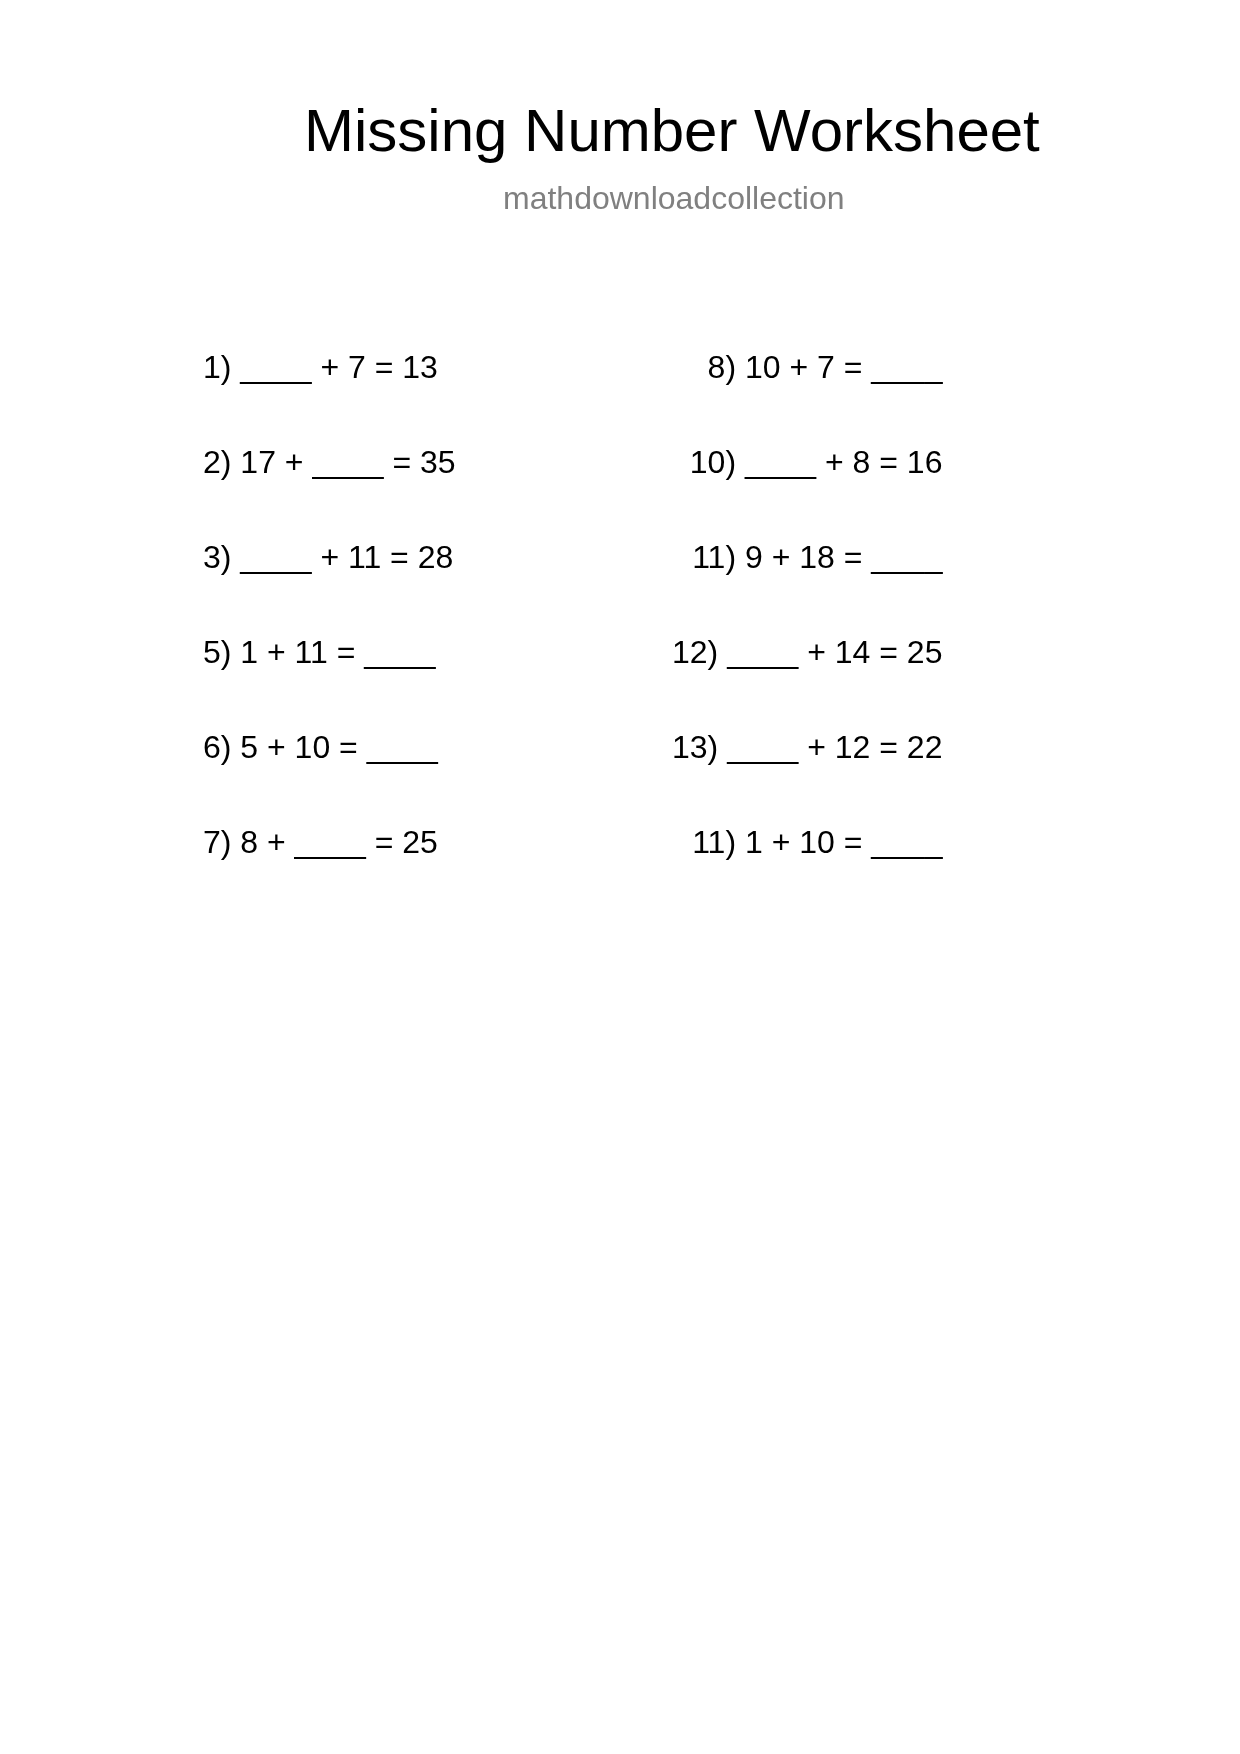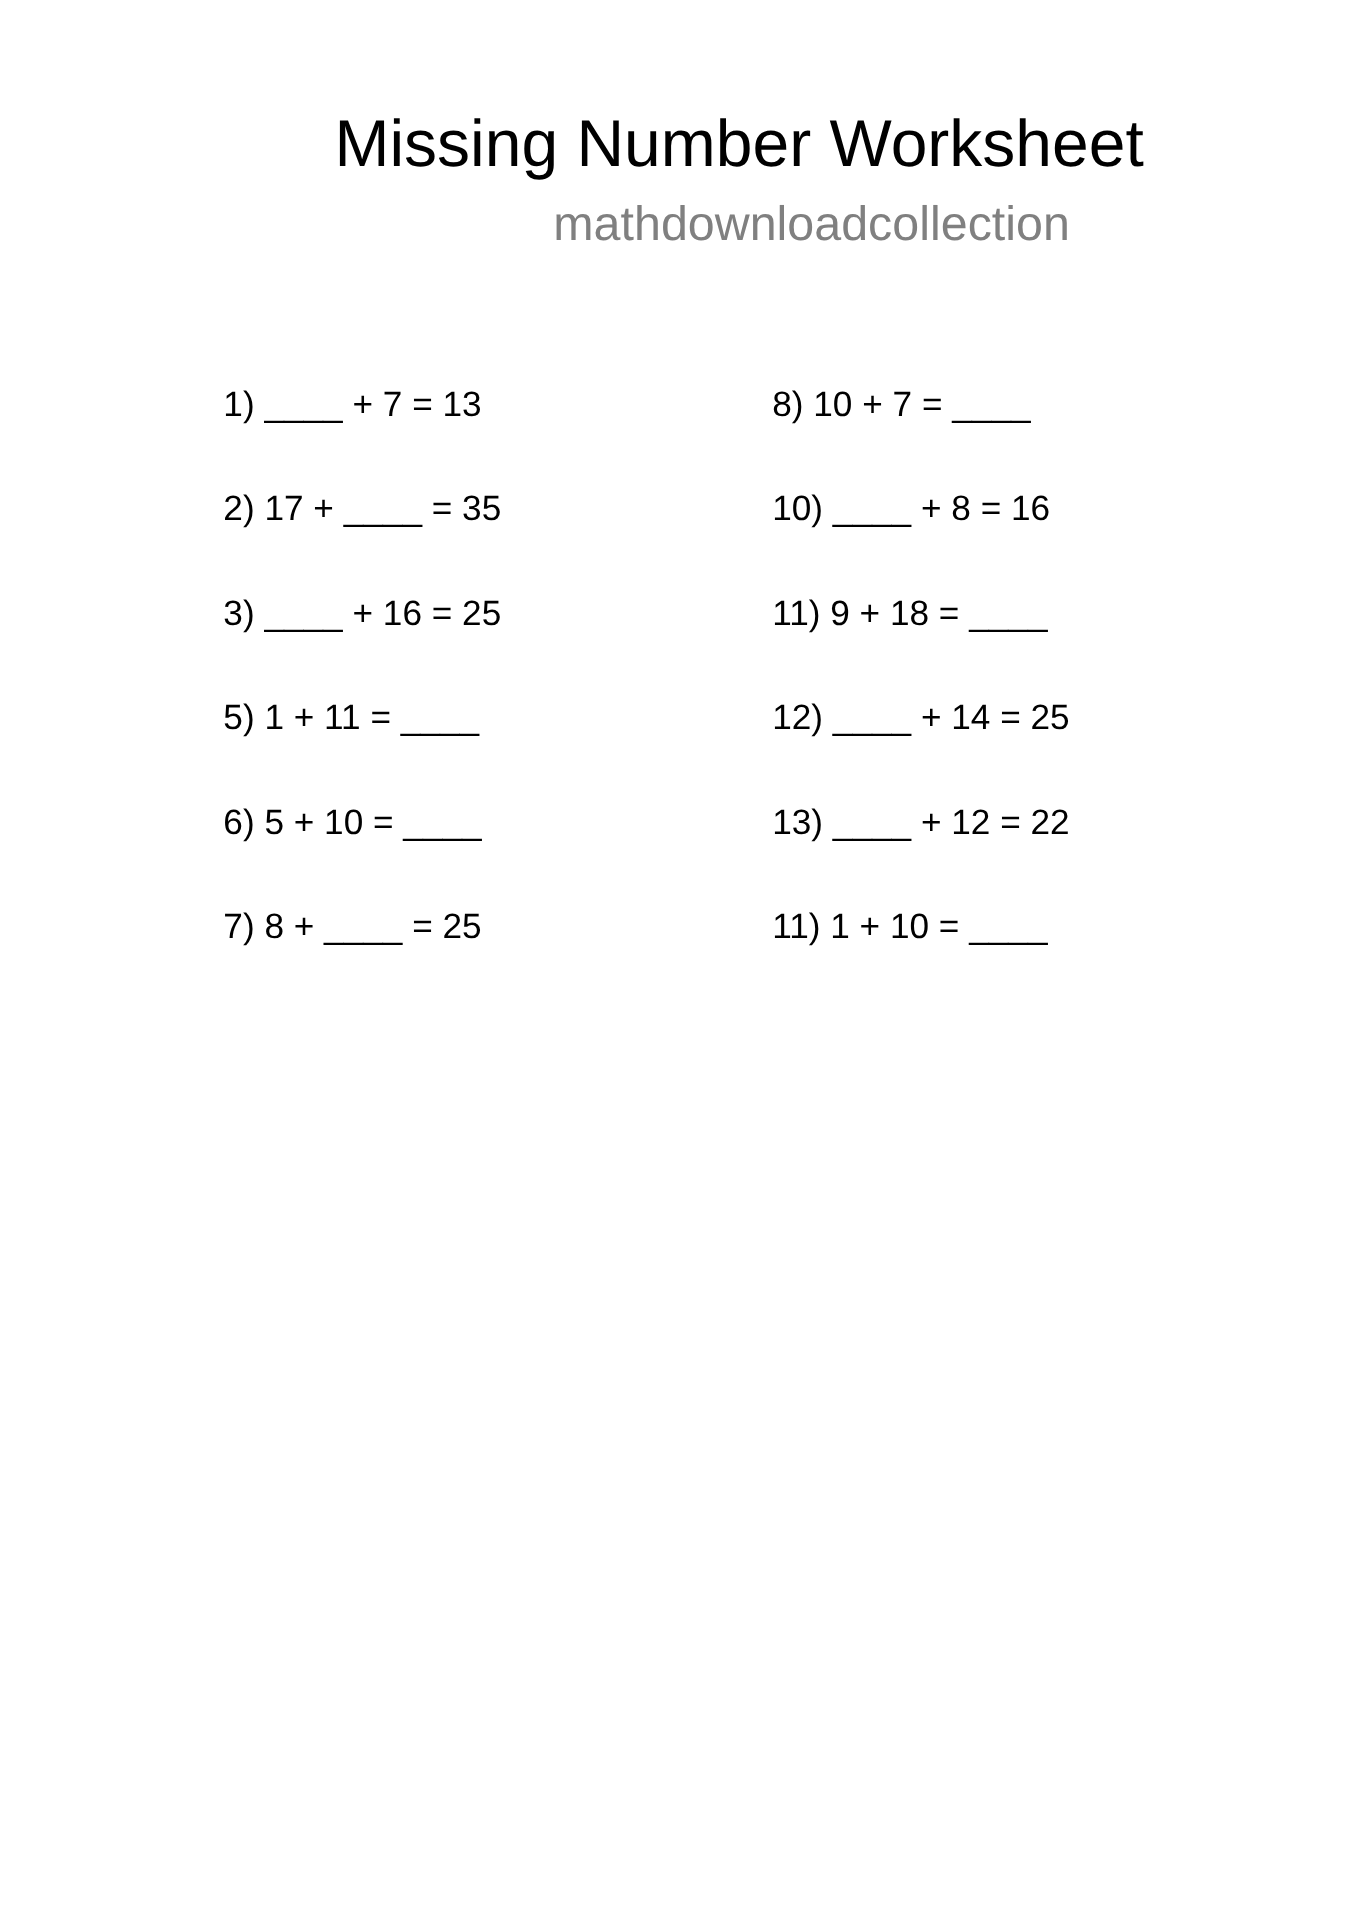--- a/index.html
+++ b/index.html
@@ -22,48 +22,48 @@
       font-size: 60px;
       line-height: 1;
       white-space: nowrap;
       margin: 0;
       font-weight: normal;
     }
     .subtitle {
       position: absolute;
       left: 503px;
       top: 182px;
-      font-size: 44px;
+      font-size: 32px;
       line-height: 1;
       white-space: nowrap;
       color: #808080;
     }
     .col {
       position: absolute;
       top: 351px;
     }
     .col-left { left: 203px; }
-    .col-right { left: 702px; }
+    .col-right { left: 672px; text-align: right; }
     .problem {
       height: 95px;
       font-size: 32px;
       line-height: 1;
       white-space: nowrap;
     }
   </style>
 </head>
 <body>
 
 <h1 class="title">Missing Number Worksheet</h1>
 <div class="subtitle">mathdownloadcollection</div>
 
 <div class="col col-left">
   <div class="problem">1) ____ + 7 = 13</div>
   <div class="problem">2) 17 + ____ = 35</div>
-  <div class="problem">3) ____ + 16 = 25</div>
+  <div class="problem">3) ____ + 11 = 28</div>
   <div class="problem">5) 1 + 11 = ____</div>
   <div class="problem">6) 5 + 10 = ____</div>
   <div class="problem">7) 8 + ____ = 25</div>
 </div>
 
 <div class="col col-right">
   <div class="problem">8) 10 + 7 = ____</div>
   <div class="problem">10) ____ + 8 = 16</div>
   <div class="problem">11) 9 + 18 = ____</div>
   <div class="problem">12) ____ + 14 = 25</div>

